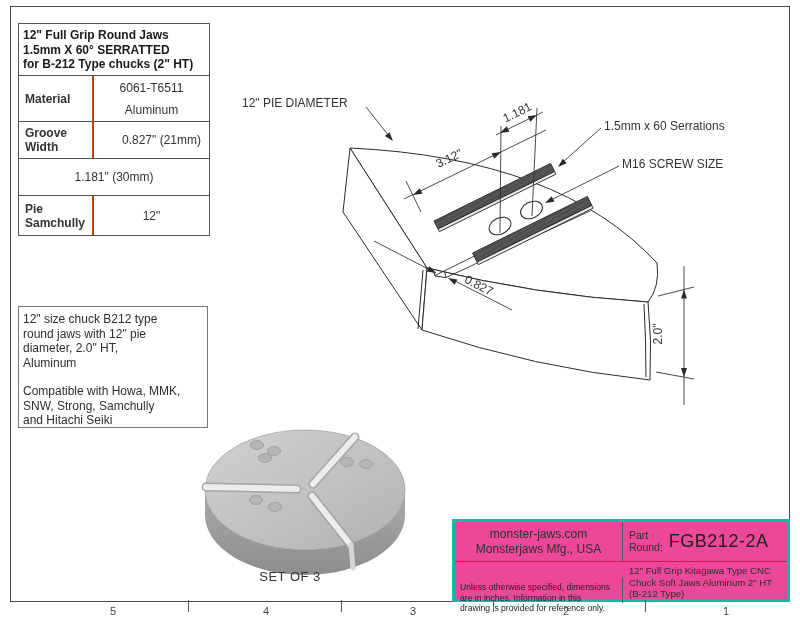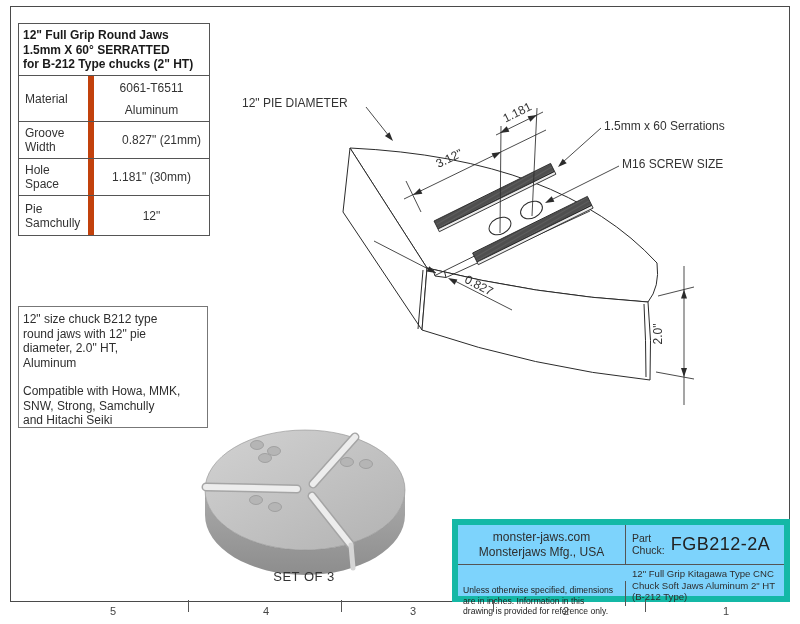--- a/index.html
+++ b/index.html
@@ -6,45 +6,45 @@
   body{font-family:"Liberation Sans",sans-serif;color:#333;}
   .sheet{position:relative;width:800px;height:624px;background:#fff;overflow:hidden;}
   .sheet-border{position:absolute;left:10px;top:6px;width:778px;height:594px;border:1px solid #4a4a4a;}
   .pre{white-space:pre-line;}
 
   
   .spec-table{position:absolute;left:18px;top:23px;width:192px;border:1px solid #555;box-sizing:border-box;background:#fff;}
   .spec-header{height:47px;border-bottom:1px solid #555;padding:4px 3px 0 4px;font-size:12px;line-height:14.5px;font-weight:bold;color:#1a1a1a;}
   .spec-row{display:flex;border-bottom:1px solid #555;}
   .spec-row:last-child{border-bottom:none;}
-  .spec-label{width:75px;border-right:6px solid #c2410c;display:flex;align-items:center;padding-left:6px;font-size:12px;line-height:14px;box-sizing:border-box;}
+  .spec-label{width:75px;border-right:2px solid #c2410c;display:flex;align-items:center;padding-left:6px;font-size:12px;line-height:14px;box-sizing:border-box;font-weight:bold;}
   .spec-value{flex:1;display:flex;align-items:center;justify-content:center;text-align:center;font-size:12px;line-height:22px;}
   .r0{height:45px;} .r1{height:36px;gap:20px;} .r2{height:36px;} .r3{height:39px;} .r4{height:39px;} .r5{height:34px;}
   .desc-box{position:absolute;left:18px;top:306px;width:190px;height:122px;border:1px solid #777;box-sizing:border-box;padding:5px 4px;font-size:12px;line-height:14.5px;color:#2e2e2e;background:#fff;}
   .desc-box p{margin:0 0 14px 0;}
 
   
-  .title-block{position:absolute;left:452px;top:519px;width:338px;height:83px;border:6px solid #14b8a6;box-sizing:border-box;background:#7dd3fc;}
+  .title-block{position:absolute;left:452px;top:519px;width:338px;height:83px;border:3px solid #14b8a6;box-sizing:border-box;background:#ec4899;}
   .tb-row{display:flex;}
   .tb-row1{height:40px;border-bottom:1px solid #555;box-sizing:border-box;}
   .tb-row2{height:41px;}
   .tb-cell-l{width:168px;border-right:1px solid #555;box-sizing:border-box;}
   .tb-cell-r{flex:1;}
   .tb-company{display:flex;align-items:center;justify-content:center;text-align:center;font-size:12px;line-height:14.5px;color:#2e2e2e;}
   .tb-part{display:flex;align-items:center;padding-left:6px;gap:6px;}
   .tb-part-label{font-size:10.5px;line-height:11.5px;color:#2e2e2e;}
   .tb-part-number{font-size:18px;letter-spacing:0.5px;color:#222;}
   .tb-disclaimer{padding:4px 5px;font-size:8.6px;line-height:10.6px;color:#222;margin-top:16px;}
   .tb-desc{padding:3px 6px;font-size:9.6px;line-height:11.6px;color:#2e2e2e;}
 
   
   .zone-number{position:absolute;top:605px;width:24px;text-align:center;font-size:11px;color:#444;}
   .zone-tick{position:absolute;top:600px;width:1px;height:12px;background:#555;}
 
-  .set-label{position:absolute;left:254px;top:569px;width:100px;text-align:center;font-size:13px;letter-spacing:0.5px;color:#333;}
+  .set-label{position:absolute;left:240px;top:569px;width:100px;text-align:center;font-size:13px;letter-spacing:0.5px;color:#333;}
 
   .drawing{position:absolute;left:0;top:0;}
   .drawing text{font-family:"Liberation Sans",sans-serif;font-size:12px;fill:#333;}
 </style>
 </head>
 <body>
 
 <div class="sheet">
   <div class="sheet-border"></div>
 
@@ -56,22 +56,20 @@
       <div class="spec-label pre">Material</div>
       <div class="spec-value pre">6061-T6511
 Aluminum</div>
     </div>
     <div class="spec-row r1">
       <div class="spec-label pre">Groove
 Width</div>
       <div class="spec-value pre">0.827" (21mm)</div>
     </div>
     <div class="spec-row r2">
-      <div class="spec-label pre">Hole
-Space</div>
       <div class="spec-value pre">1.181" (30mm)</div>
     </div>
     <div class="spec-row r4">
       <div class="spec-label pre">Pie
 Samchully</div>
       <div class="spec-value pre">12"</div>
     </div>
   </div>
 
   <div class="desc-box">
@@ -177,21 +175,21 @@
   </svg>
 
   <div class="set-label">SET OF 3</div>
 
   <div class="title-block">
     <div class="tb-row tb-row1">
       <div class="tb-cell-l tb-company pre">monster-jaws.com
 Monsterjaws Mfg., USA</div>
       <div class="tb-cell-r tb-part">
         <span class="tb-part-label pre">Part
-Chuck:</span>
+Round:</span>
         <span class="tb-part-number">FGB212-2A</span>
       </div>
     </div>
     <div class="tb-row tb-row2">
       <div class="tb-cell-l tb-disclaimer pre">Unless otherwise specified, dimensions
 are in inches.  Information in this
 drawing is provided for reference only.</div>
       <div class="tb-cell-r tb-desc pre">12" Full Grip Kitagawa Type CNC
 Chuck Soft Jaws Aluminum 2" HT
 (B-212 Type)</div>

